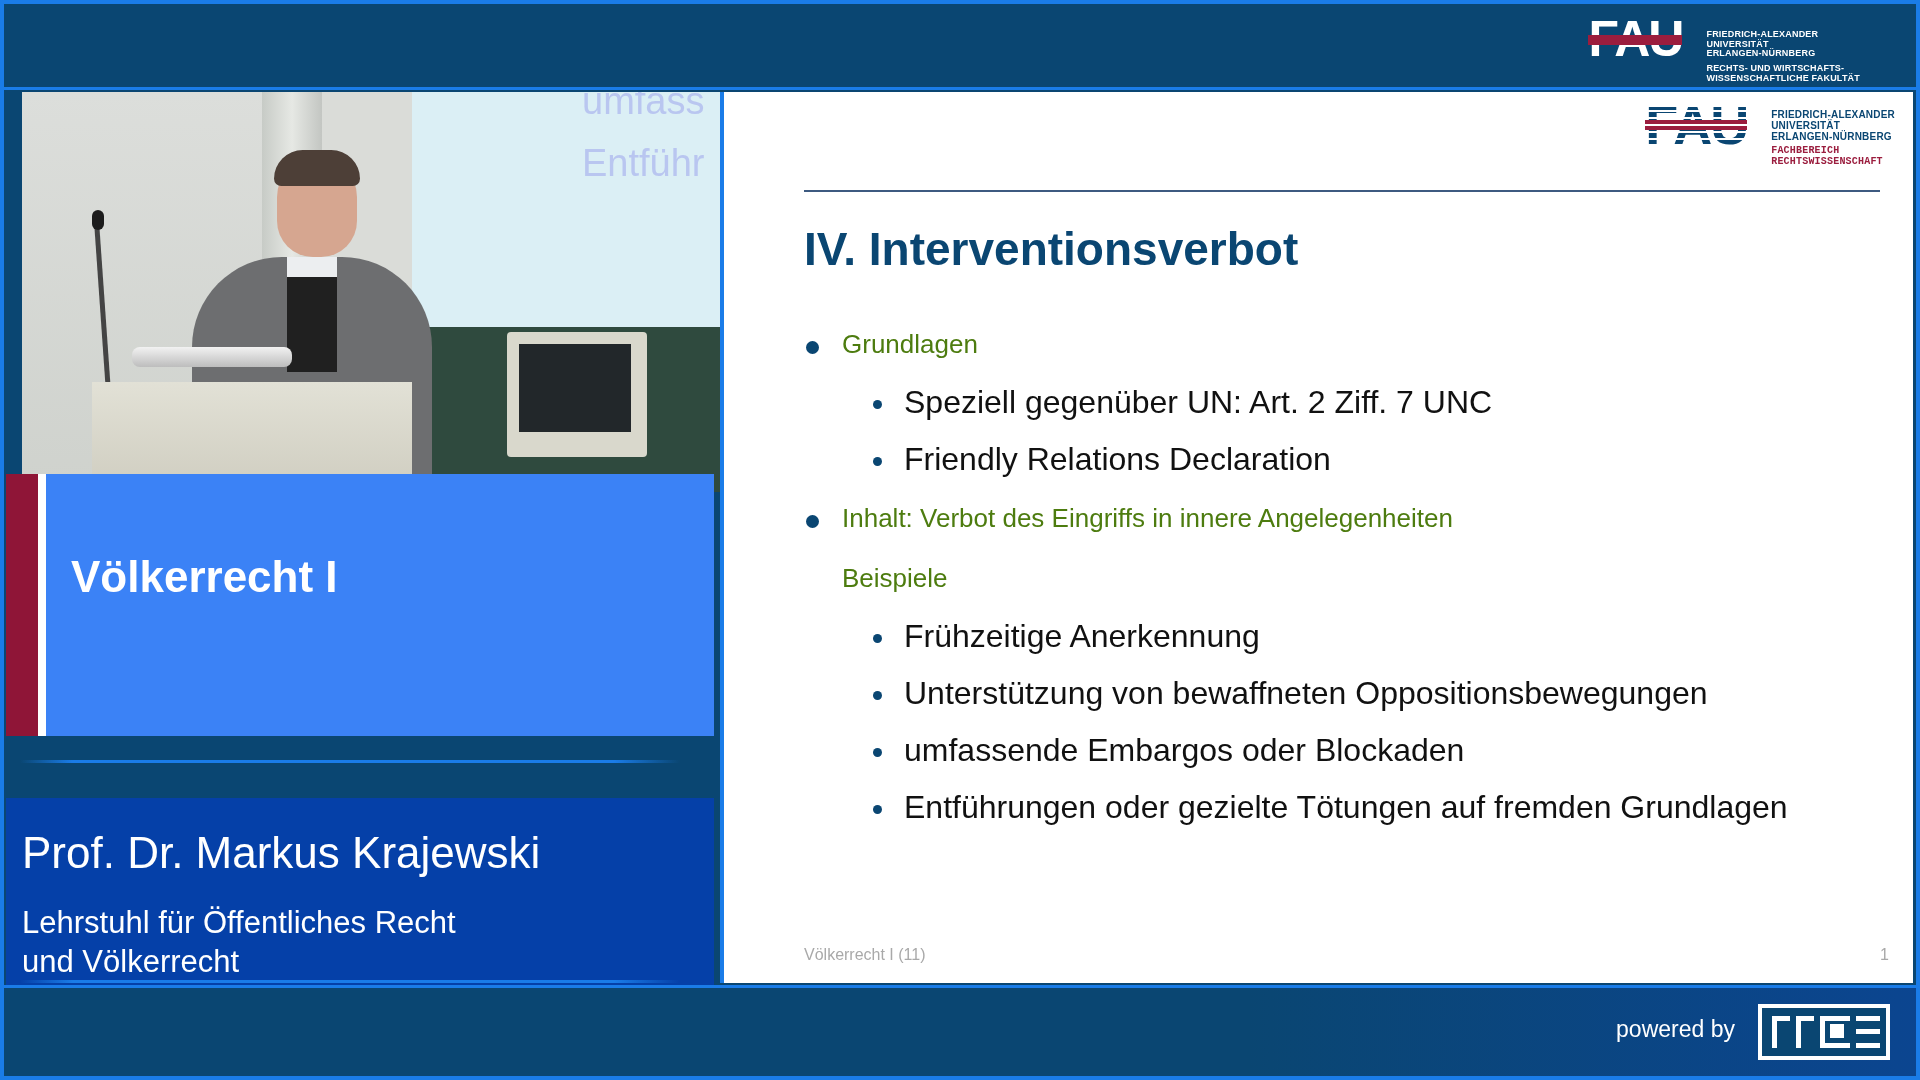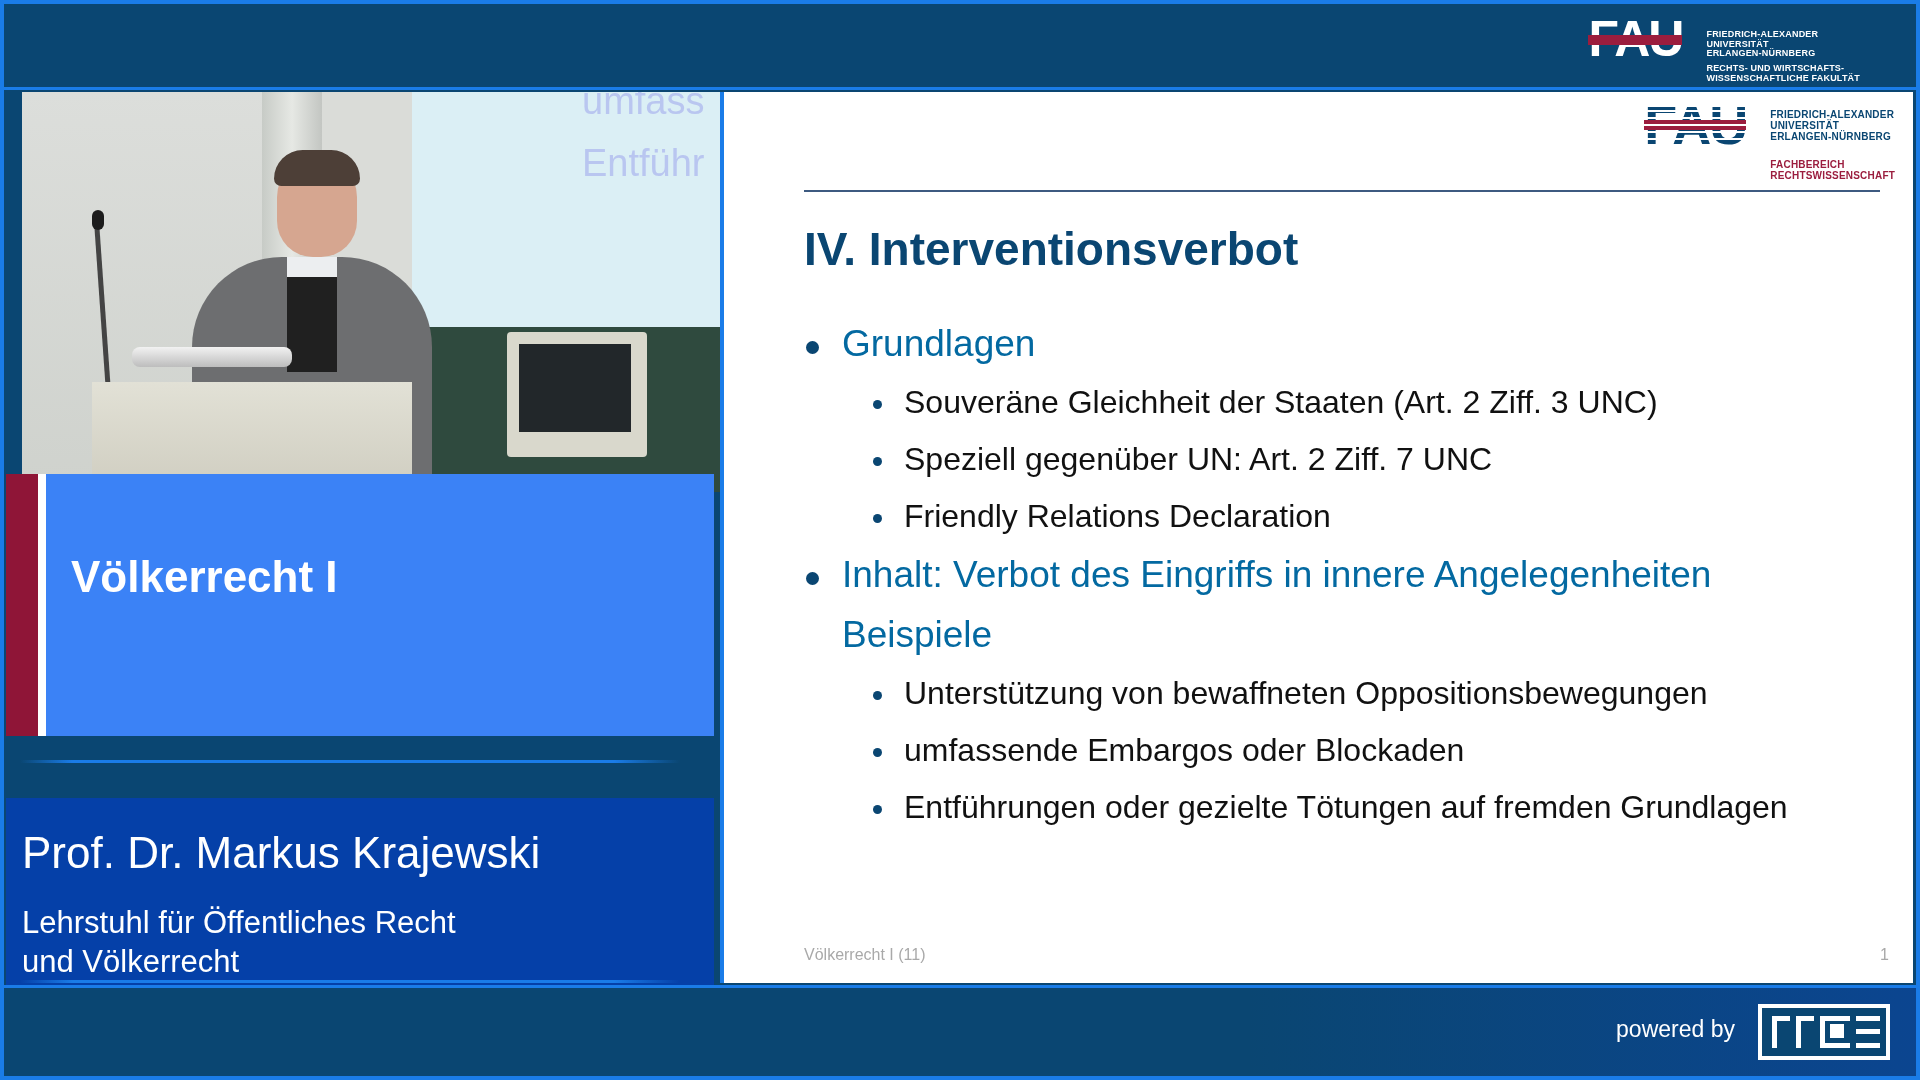--- a/index.html
+++ b/index.html
@@ -54,25 +54,25 @@
   .prof-name { position:absolute; left:16px; top:30px; color:#fff; font-size:44px; }
   .prof-chair { position:absolute; left:16px; top:105px; color:#fff; font-size:31px; line-height:39px; }
 
   
   .slide { position:absolute; left:720px; top:92px; width:1193px; height:891px; background:#ffffff; border-left:4px solid #1a7ce8; box-sizing:border-box; }
   .slide-logo { right:18px; top:6px; }
   .slide-logo .fau-mark { font-size:54px; color:#0a4672; }
   .slide-logo .fau-mark .red { position:absolute; left:0; right:0; top:22px; height:10px; background:#9b1d3e; }
   .slide-logo .stripes { position:absolute; left:0; right:0; top:0; bottom:0; background:repeating-linear-gradient(180deg, transparent 0 5px, #ffffff 5px 7px); }
   .slide-logo .fau-text { color:#0a4672; font-size:10px; margin-top:12px; }
-  .slide-logo .fau-text .sub { color:#9b1d3e; margin-top:18px; display:block; }
+  .slide-logo .fau-text .sub { color:#9b1d3e; margin-top:4px; display:block;font-family:Liberation Mono, monospace; }
   .slide-rule { position:absolute; left:80px; top:98px; width:1076px; height:2px; background:#3d5a80; }
   .slide-title { position:absolute; left:80px; top:130px; color:#0a4672; font-size:46px; font-weight:bold; }
   .bullets { position:absolute; left:80px; top:222px; width:1090px; }
-  .b1 { position:relative; padding-left:38px; color:#0369a1; font-size:37px; line-height:60px; }
+  .b1 { position:relative; padding-left:38px; color:#4d7c0f; font-size:26px; line-height:60px; }
   .b1::before { content:""; position:absolute; left:2px; top:27px; width:13px; height:13px; border-radius:50%; background:#0a4672; }
   .b1.nobullet::before { display:none; }
   .b2 { position:relative; padding-left:100px; color:#111; font-size:32px; line-height:57px; }
   .b2::before { content:""; position:absolute; left:69px; top:26px; width:9px; height:9px; border-radius:50%; background:#0a4672; }
   .slide-footer-left { position:absolute; left:80px; top:854px; color:#a9a9a9; font-size:16px; }
   .slide-footer-right { position:absolute; right:24px; top:854px; color:#a9a9a9; font-size:16px; }
 
   
   .powered { position:absolute; right:185px; top:1016px; color:#ffffff; font-size:23px; }
   .rrze { position:absolute; right:30px; top:1004px; width:132px; height:56px; border:4px solid #ffffff; box-sizing:border-box; background:#0a4672; }
@@ -153,25 +153,25 @@
         <div>FACHBEREICH</div>
         <div>RECHTSWISSENSCHAFT</div>
       </span>
     </div>
   </div>
   <div class="slide-rule"></div>
   <div class="slide-title">IV. Interventionsverbot</div>
 
   <div class="bullets">
     <div class="b1">Grundlagen</div>
-    <div class="b2">Souveräne Gleichheit der Staaten (Art. 2 Ziff. 3 UNC)</div>
     <div class="b2">Speziell gegenüber UN: Art. 2 Ziff. 7 UNC</div>
     <div class="b2">Friendly Relations Declaration</div>
     <div class="b1">Inhalt: Verbot des Eingriffs in innere Angelegenheiten</div>
     <div class="b1 nobullet">Beispiele</div>
+    <div class="b2">Frühzeitige Anerkennung</div>
     <div class="b2">Unterstützung von bewaffneten Oppositionsbewegungen</div>
     <div class="b2">umfassende Embargos oder Blockaden</div>
     <div class="b2">Entführungen oder gezielte Tötungen auf fremden Grundlagen</div>
   </div>
 
   <div class="slide-footer-left">Völkerrecht I (11)</div>
   <div class="slide-footer-right">1</div>
 </div>
 
 <div class="bottombar"></div>

